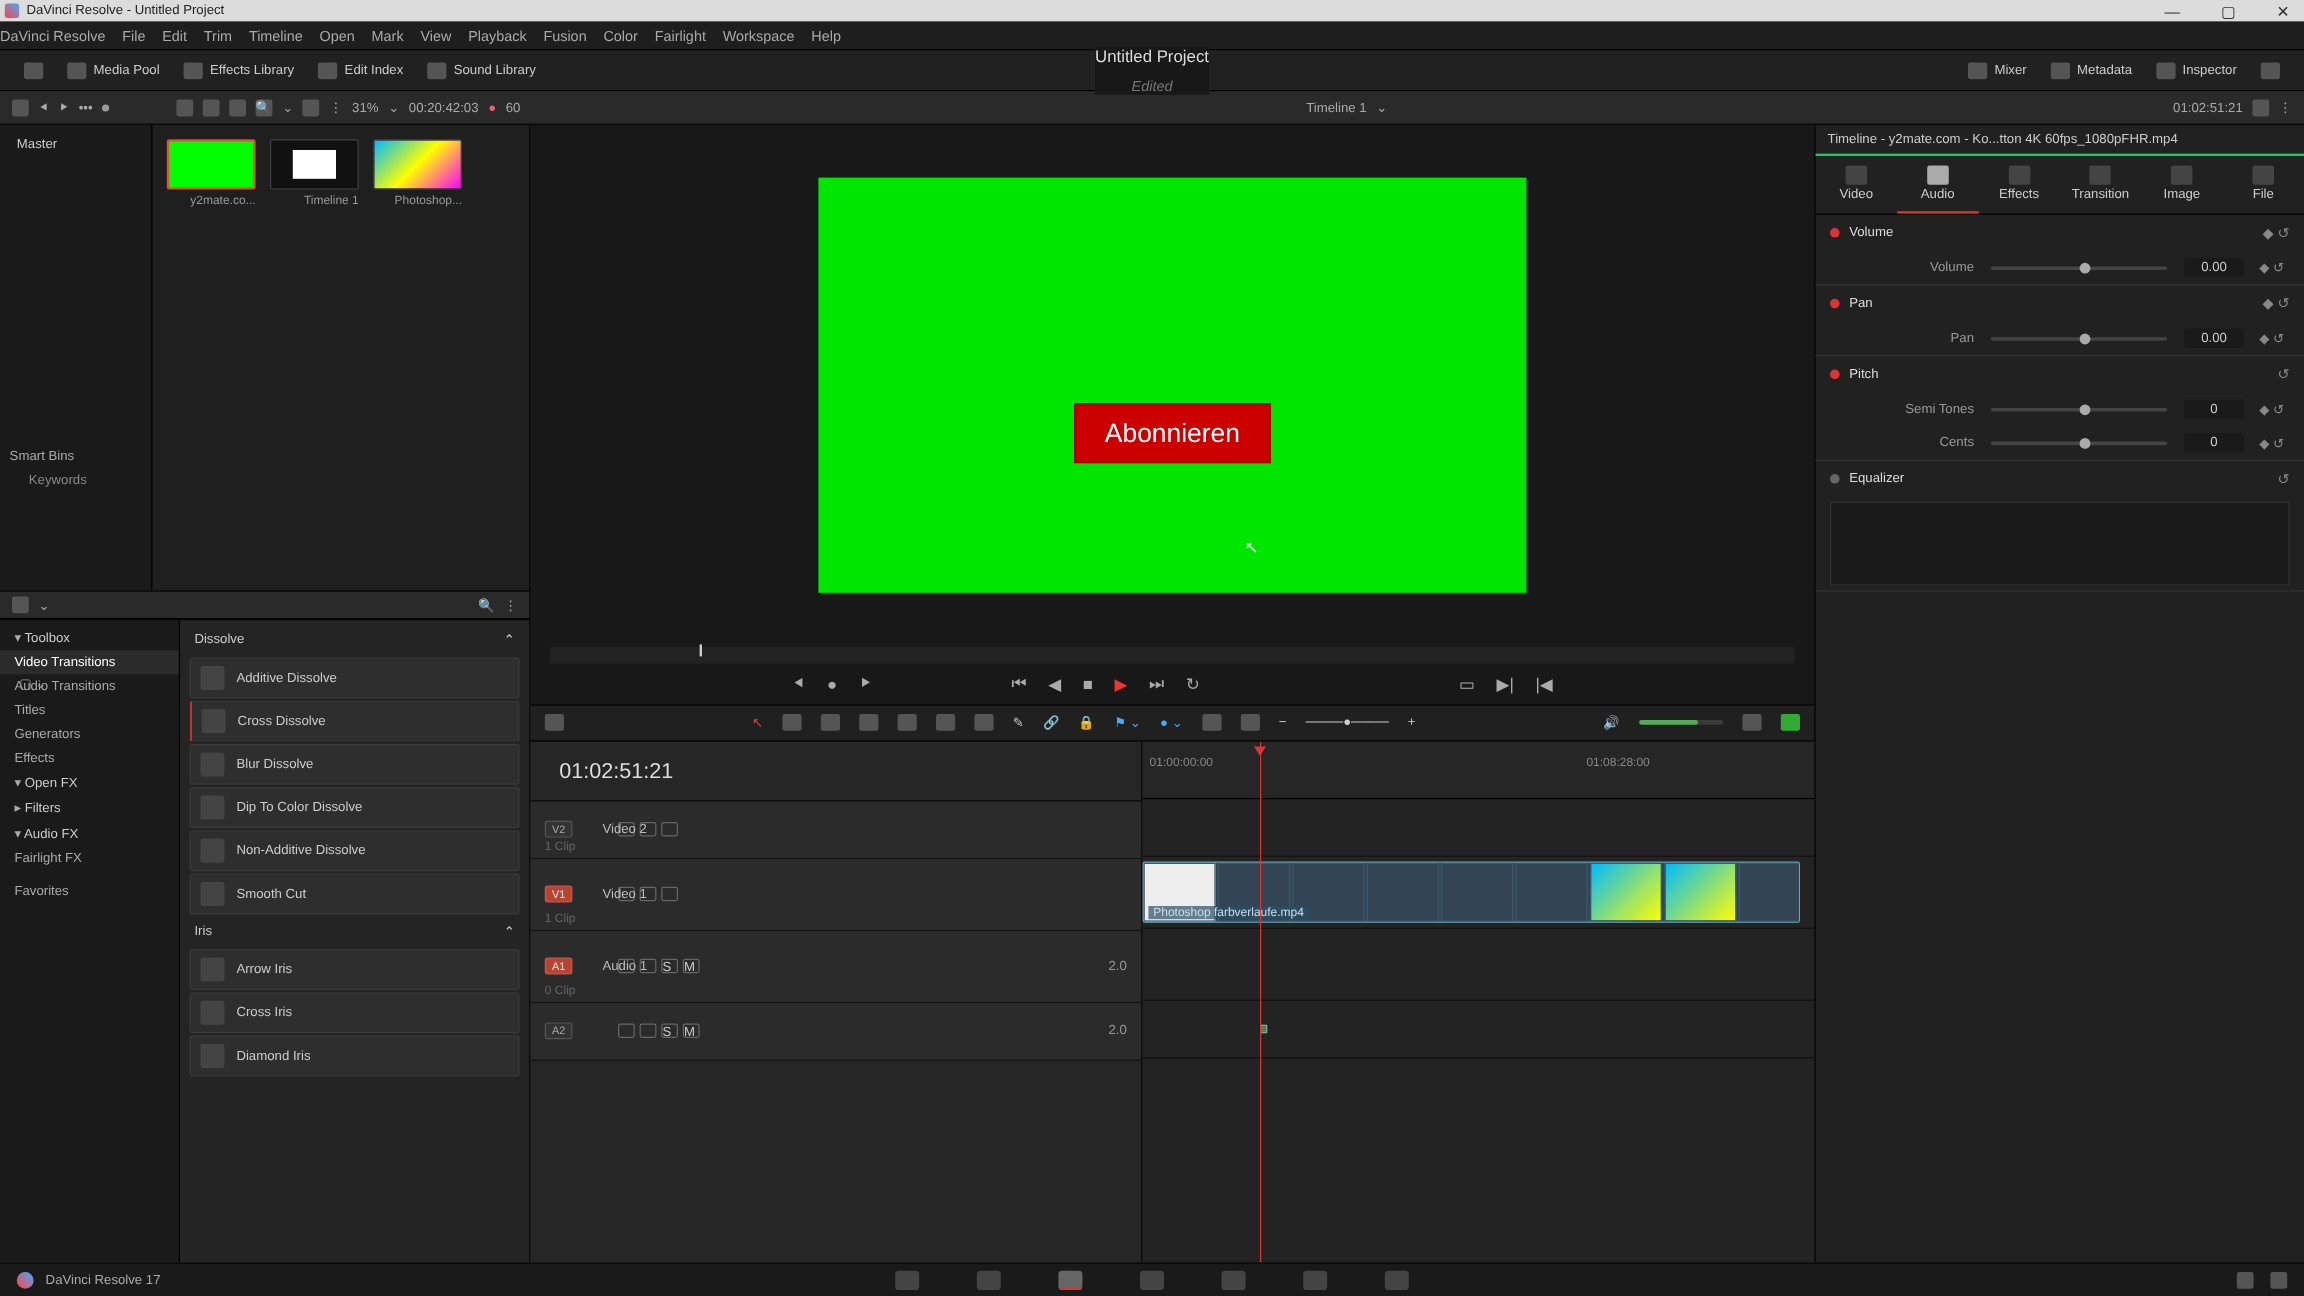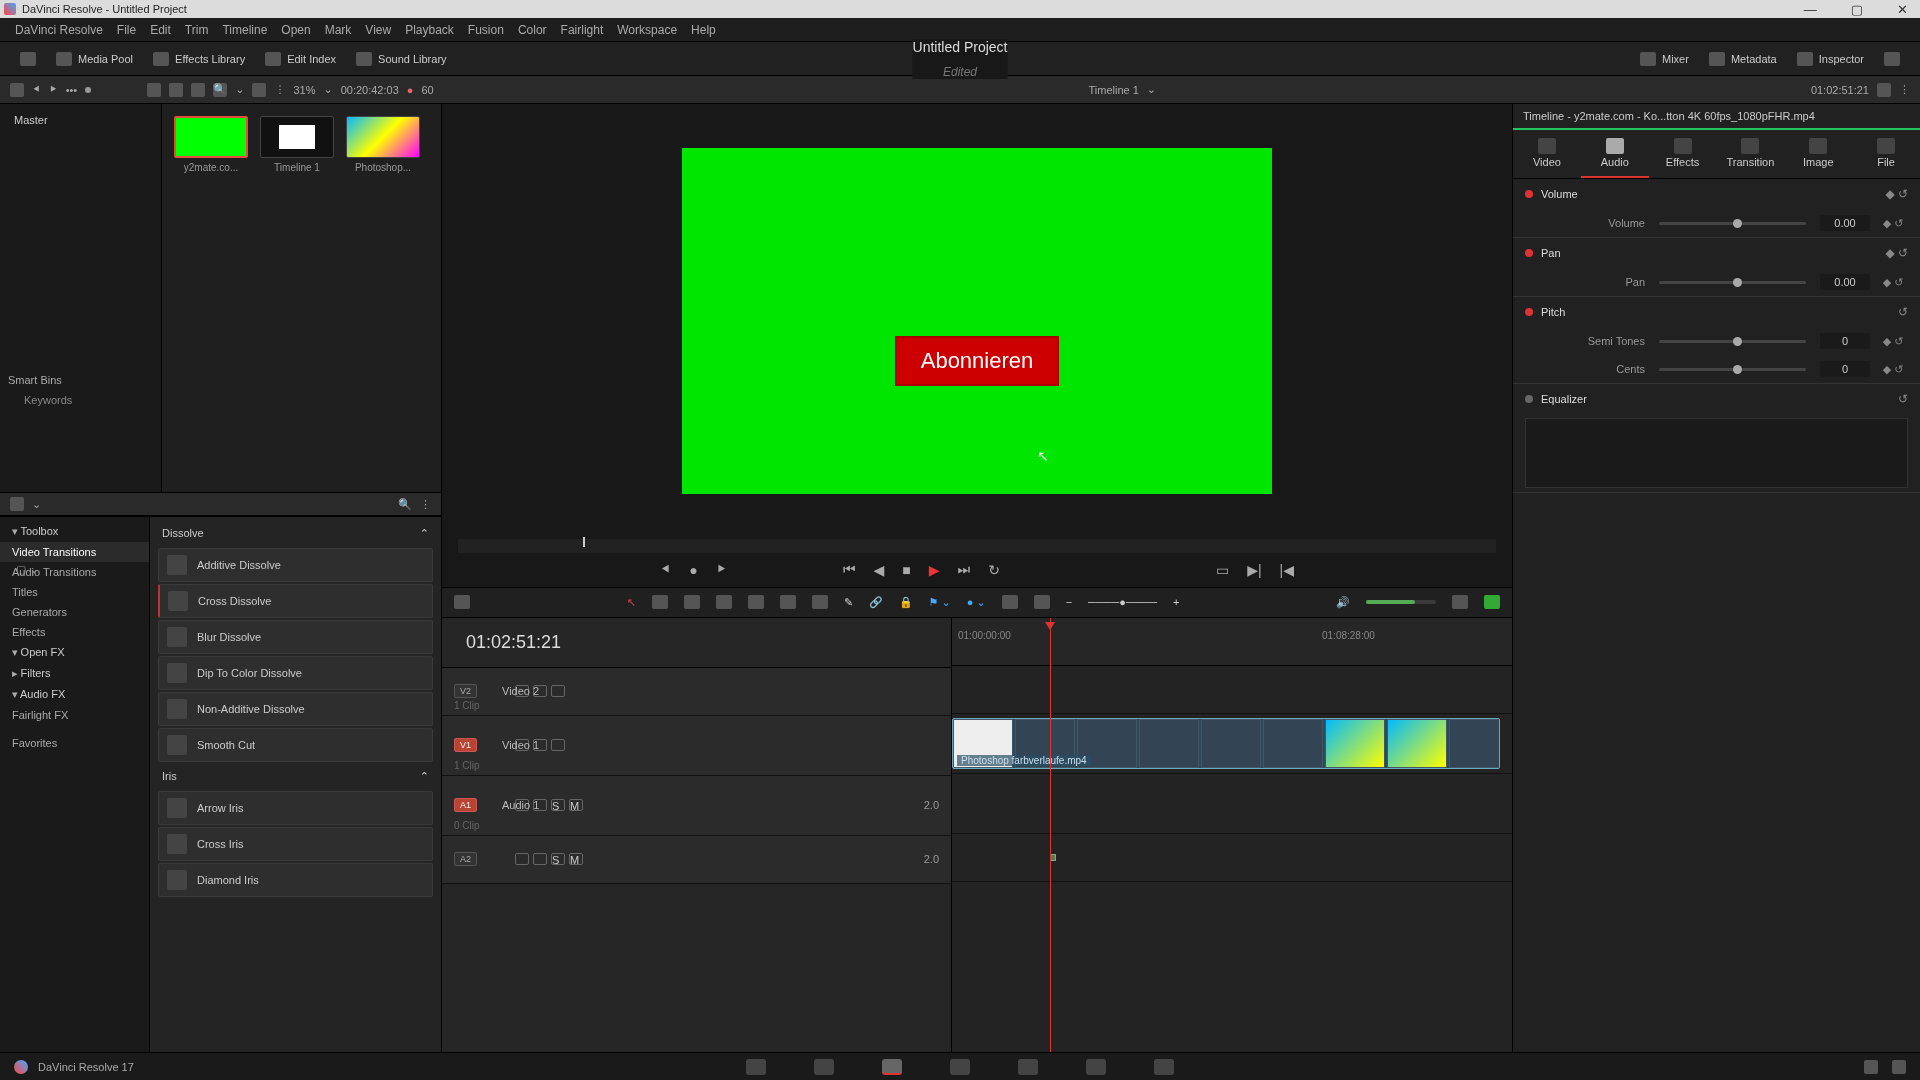--- a/index.html
+++ b/index.html
@@ -6,21 +6,21 @@
 body { background: #1a1a1a; width: 1920px; height: 1080px; overflow: hidden; }
 
 
 .titlebar { height: 18px; background: #dcdcdc; display: flex; align-items: center; padding: 0 4px; }
 .titlebar .icon { width: 12px; height: 12px; background: linear-gradient(45deg,#f44,#4af); border-radius: 2px; margin-right: 6px; }
 .titlebar .title { color: #222; font-size: 11px; }
 .titlebar .wbtns { margin-left: auto; display: flex; gap: 18px; }
 .titlebar .wbtn { color: #333; font-size: 13px; padding: 0 8px; }
 
 
-.menubar { height: 24px; background: #1e1e1e; display: flex; align-items: center; padding: 0 15px; gap: 14px; border-bottom: 1px solid #000; }
+.menubar { height: 24px; background: #1e1e1e; display: flex; align-items: center; padding: 0 0; gap: 14px; border-bottom: 1px solid #000; }
 .menubar span { color: #aaa; font-size: 12px; }
 
 
 .toolbar { height: 34px; background: #212121; display: flex; align-items: center; padding: 0 10px; border-bottom: 1px solid #000; }
 .tbtn { display: flex; align-items: center; gap: 6px; padding: 4px 10px; color: #ccc; font-size: 12px; }
 .tbtn .ico { width: 16px; height: 14px; background: #555; border-radius: 2px; }
 .toolbar .center { position: absolute; left: 50%; transform: translateX(-50%); display: flex; align-items: center; gap: 10px; justify-content: flex-end; }
 .toolbar .ptitle { color: #ddd; font-size: 14px; font-weight: 500; }
 .toolbar .edited { color: #777; font-size: 12px; font-style: italic; }
 .toolbar .right { margin-left: auto; display: flex; }
@@ -31,26 +31,26 @@
 .secbar .txt { color: #aaa; font-size: 11px; }
 .secbar .dot { width: 6px; height: 6px; background: #999; border-radius: 50%; }
 .secbar .sep { flex: 1; }
 
 
 .main { display: flex; height: calc(100% - 18px - 24px - 34px - 28px - 28px); }
 
 
 .leftpanel { width: 442px; display: flex; flex-direction: column; background: #1f1f1f; border-right: 1px solid #000; }
 .mp-top { height: 388px; display: flex; }
-.mp-tree { width: 162px; background: #1a1a1a; border-right: 1px solid #000; padding: 6px; }
+.mp-tree { width: 127px; background: #1a1a1a; border-right: 1px solid #000; padding: 6px; }
 .mp-tree .master { color: #ccc; padding: 4px 8px; }
 .mp-tree .smart { margin-top: 240px; color: #aaa; padding: 4px 2px; }
 .mp-tree .kw { color: #888; padding: 4px 18px; }
 .mp-grid { flex: 1; padding: 12px; display: flex; gap: 12px; align-items: flex-start; }
-.clip { width: 74px; text-align: center; }
+.clip { width: 74px; text-align: right; }
 .clip .thumb { width: 74px; height: 42px; background: #333; border-radius: 2px; border: 1px solid #444; }
 .clip.sel .thumb { border: 2px solid #e64b3c; background: #0f0; }
 .clip .thumb.t1 { background: #111; position: relative; }
 .clip .thumb.t1::after { content:''; position:absolute; inset:8px 18px; background:#fff; }
 .clip .thumb.t2 { background: linear-gradient(135deg,#0bf,#ff0,#f0f); }
 .clip .name { color: #999; font-size: 10px; margin-top: 4px; overflow: hidden; text-overflow: ellipsis; white-space: nowrap; }
 
 .mp-bot { flex: 1; display: flex; border-top: 1px solid #000; }
 .fx-tree { width: 150px; background: #1a1a1a; border-right: 1px solid #000; padding: 4px 0; }
 .fx-tree .node { padding: 4px 12px; color: #aaa; font-size: 11px; }

